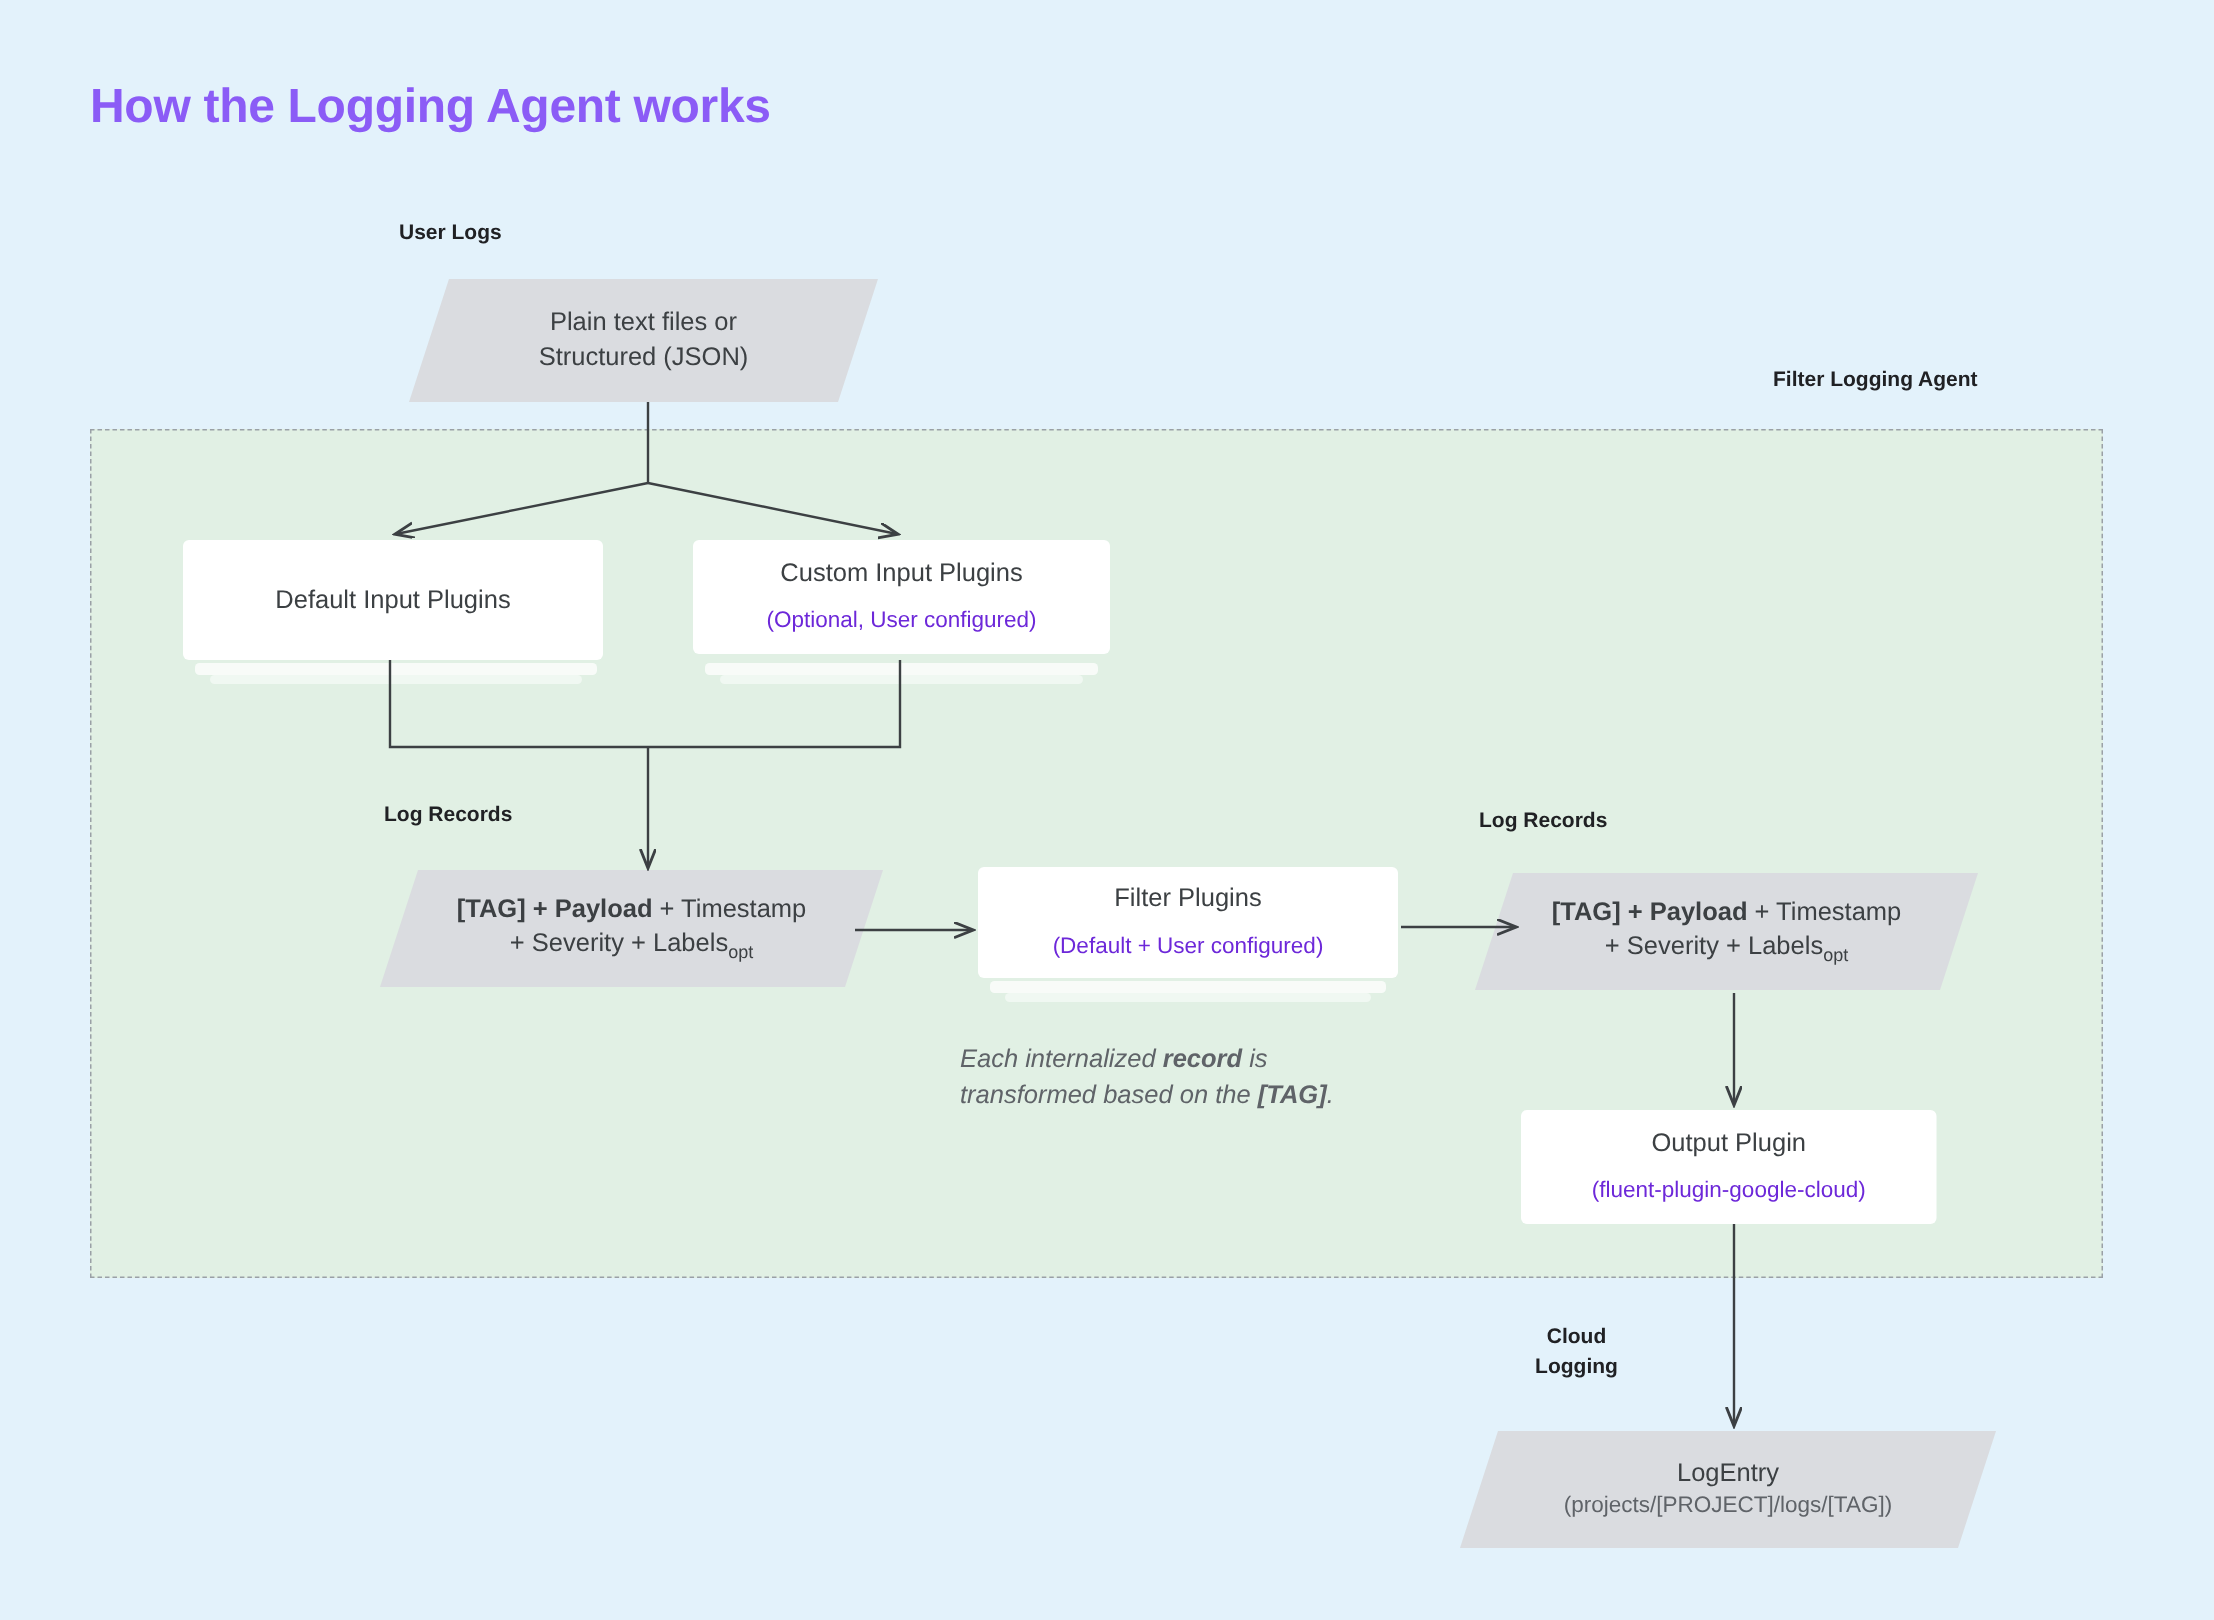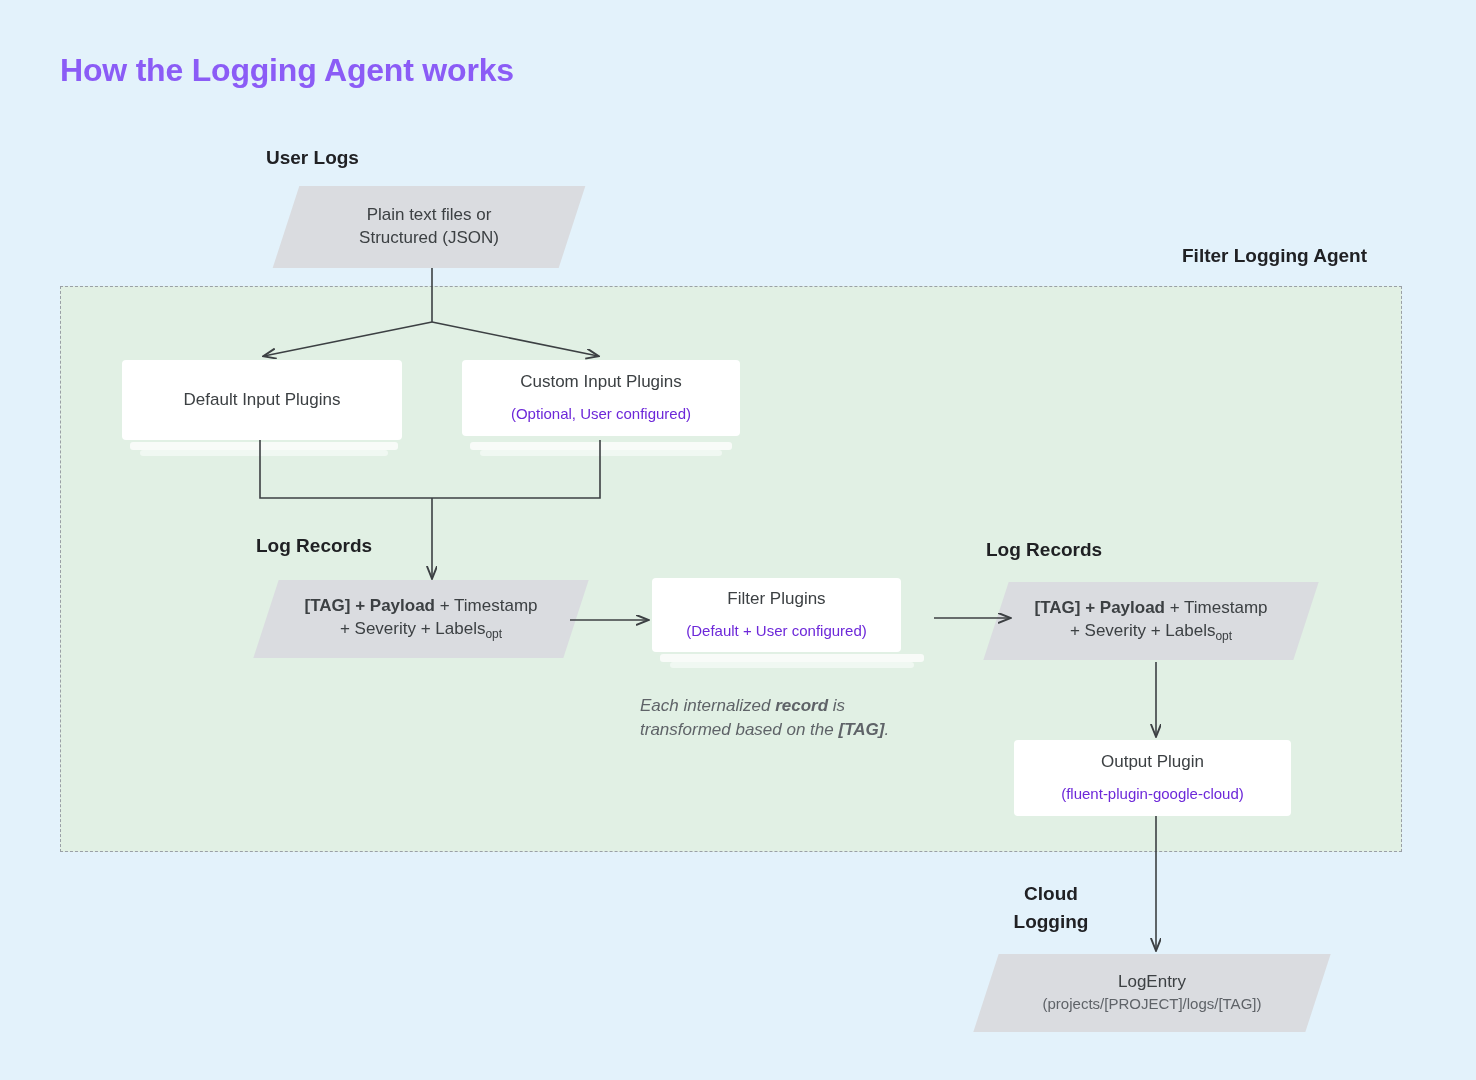--- a/index.html
+++ b/index.html
@@ -23,21 +23,21 @@
     left: 60px;
     top: 52px;
     font-size: 32px;
     font-weight: bold;
     color: #8b5cf6;
     letter-spacing: -0.2px;
   }
   
   .section-label {
     position: absolute;
-    font-size: 19px;
+    font-size: 14px;
     font-weight: bold;
     color: #202124;
     line-height: 1.45;
   }
   .label-userlogs  { left: 266px; top: 144px; }
   .label-agent     { left: 1182px; top: 242px; }
   .label-logrec-1  { left: 256px; top: 532px; }
   .label-logrec-2  { left: 986px; top: 536px; }
   .label-cloudlog  { left: 986px; top: 880px; width: 130px; }
 
@@ -175,21 +175,21 @@
         <span class="strong">[TAG] + Payload</span><span> + Timestamp</span>
       </div>
       <div>
         <span>+ Severity + Labels</span><span class="sub-opt">opt</span>
       </div>
     </div>
   </div>
 
   <div class="stack1" style="left:660px; top:654px; width:264px; height:8px;"></div>
   <div class="stack2" style="left:670px; top:662px; width:244px; height:6px;"></div>
-  <div class="card" style="left:652px; top:578px; width:249px; height:74px;">
+  <div class="card" style="left:652px; top:578px; width:280px; height:74px;">
     <div>Filter Plugins</div>
     <div class="sub">(Default + User configured)</div>
   </div>
 
   <div class="para" style="left:996px; top:582px; width:310px; height:78px;">
     <div class="para-inner">
       <div>
         <span class="strong">[TAG] + Payload</span><span> + Timestamp</span>
       </div>
       <div>

